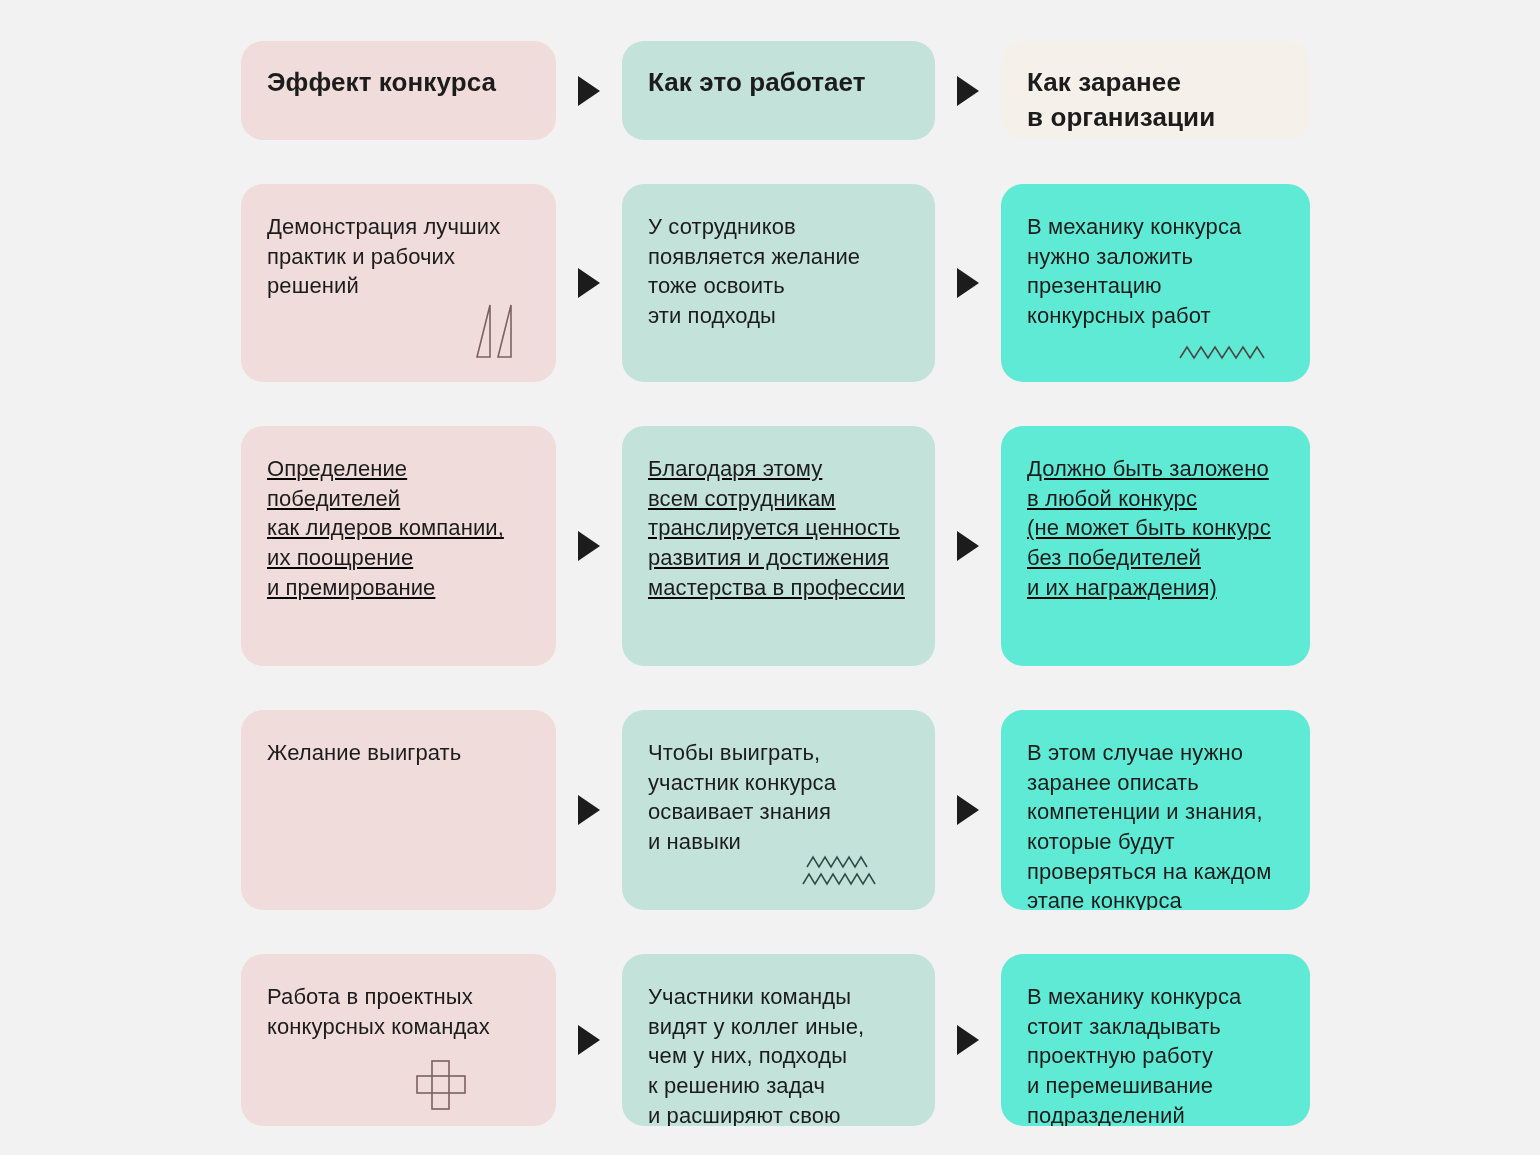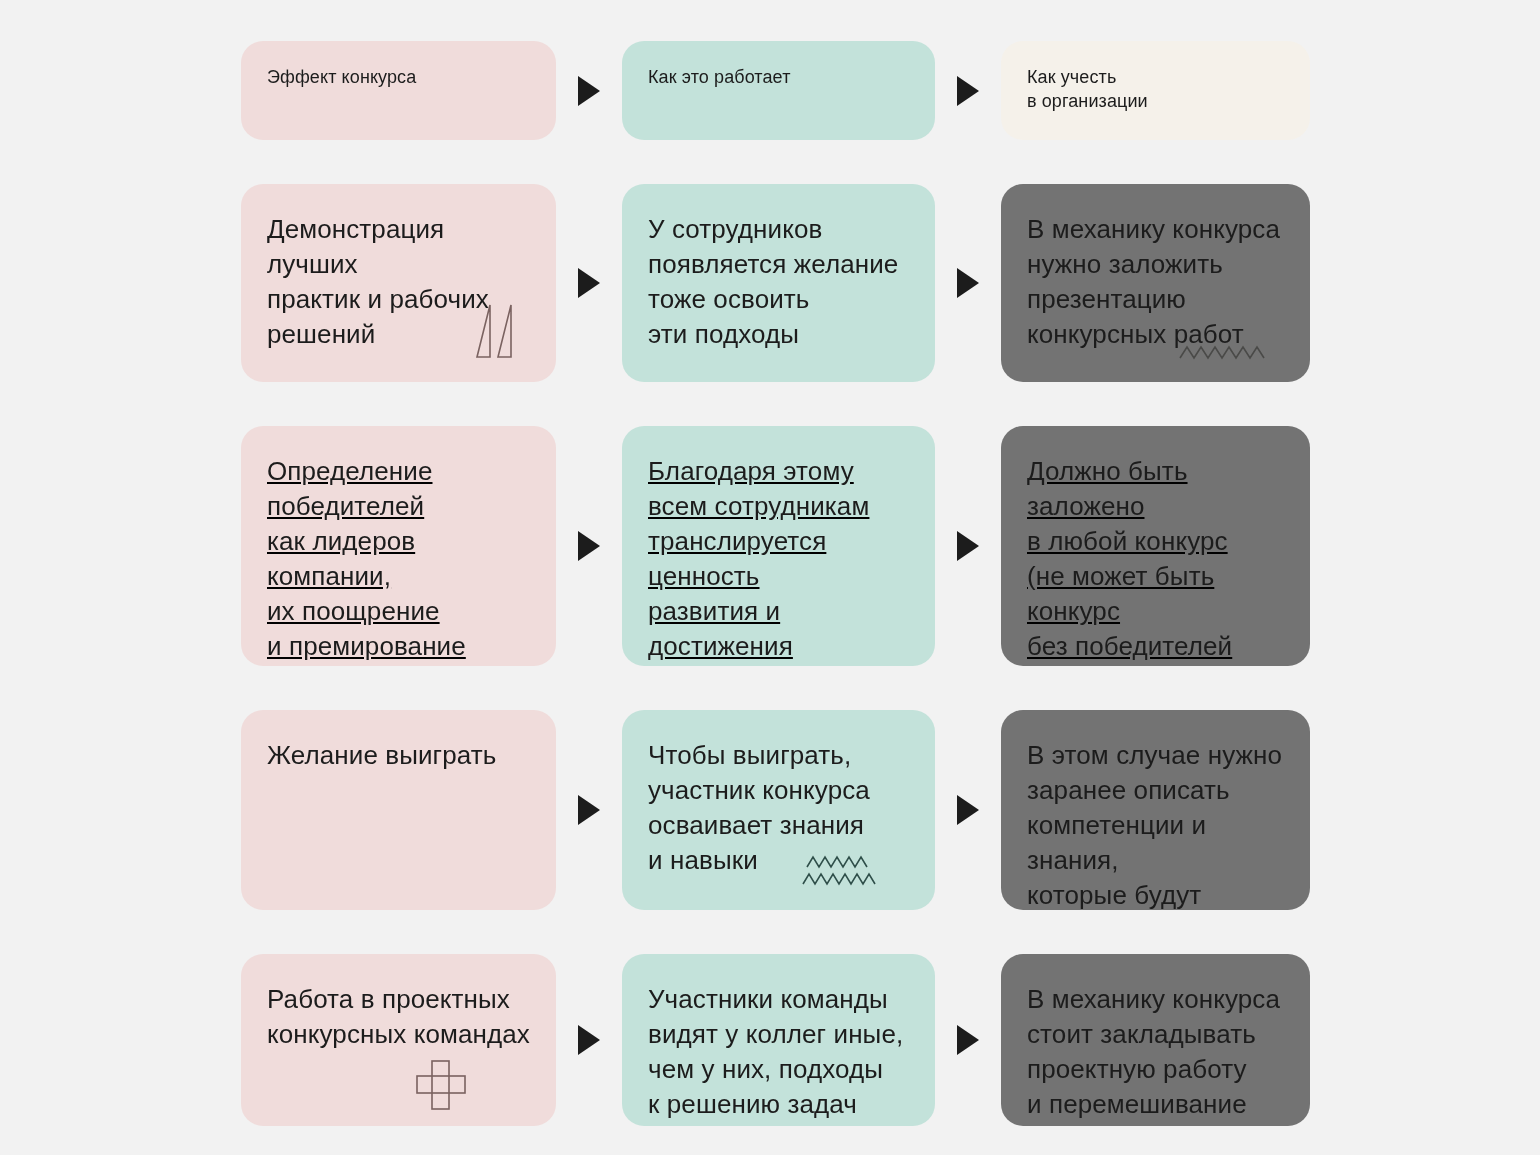--- a/index.html
+++ b/index.html
@@ -41,34 +41,34 @@
   
   .card {
     position: relative;
     border-radius: 22px;
     padding: 28px 26px 26px 26px;
     box-sizing: border-box;
     overflow: hidden;
   }
   .card-pink  { background: #f0dcdb; }
   .card-teal  { background: #c3e2da; }
-  .card-beige { background: #737373; }
+  .card-beige { background: #5eead4; }
 
   .card-text {
     margin: 0;
     color: #1c1c1c;
-    font-size: 26px;
+    font-size: 22px;
     line-height: 1.35;
     font-weight: 400;
     white-space: pre-line;
     letter-spacing: .1px;
   }
   .head .card-text {
-    font-weight: 400;
-    font-size: 18px;
+    font-weight: 700;
+    font-size: 26px;
     line-height: 1.35;
   }
 
   
   .head .card { height: 99px; padding-top: 24px; }
   .head .card-pink  { background: #f0dcdb; }
   .head .card-teal  { background: #c3e2da; }
   .head .card-beige { background: #f5f1ea; }
 
   
@@ -116,21 +116,21 @@
       <div class="arrow-cell">
         <span class="arrow"></span>
       </div>
       <div class="card card-teal">
         <p class="card-text">Как это работает</p>
       </div>
       <div class="arrow-cell">
         <span class="arrow"></span>
       </div>
       <div class="card card-beige">
-        <p class="card-text">Как учесть
+        <p class="card-text">Как заранее
 в организации</p>
       </div>
     </div>
 
     <div class="row r1">
       <div class="card card-pink">
         <p class="card-text">Демонстрация лучших
 практик и рабочих
 решений</p>
         <span class="deco deco-triangles">

